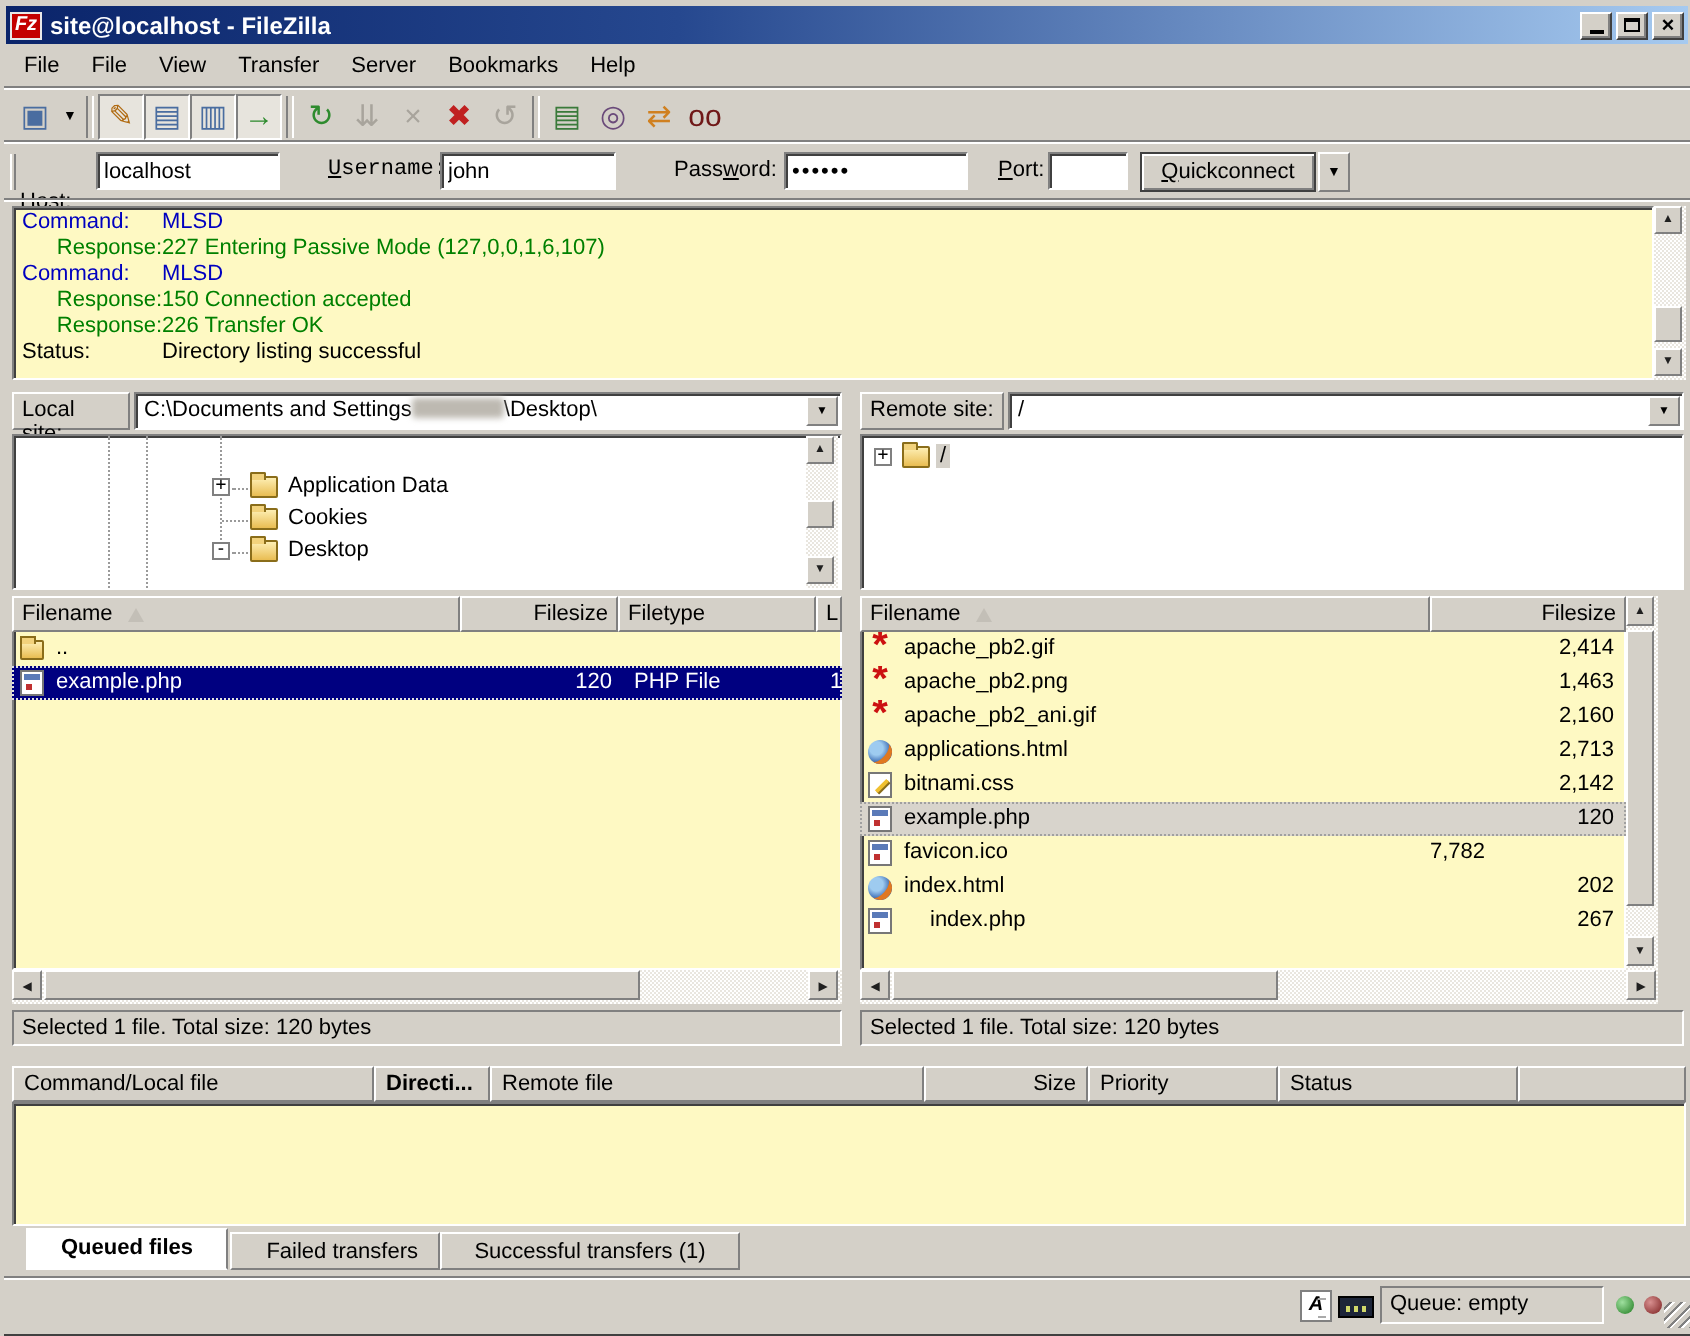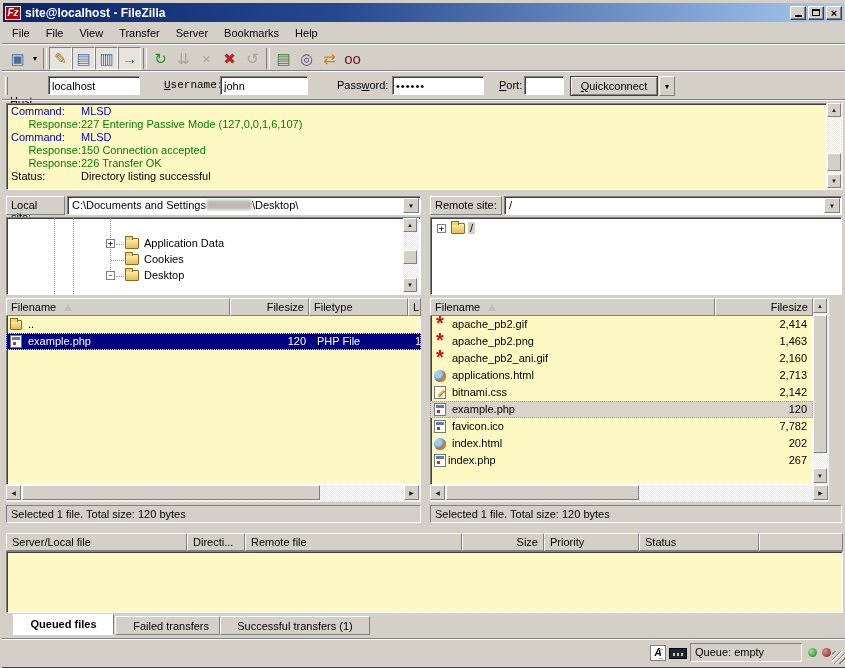--- a/index.html
+++ b/index.html
@@ -401,34 +401,34 @@
         <div class="fi fi-page fi-php"></div>
       </span>
       <div class="cell" style="left: 22px; top: 2px;">example.php</div>
       <div class="cell" style="left: 285px; width: 92px; text-align: right; top: 2px;">120</div>
     </div>
     <div class="lrow" style="left: 428px; top: 416px; width: 383px;">
       <span style="position: absolute; left: 4px; top: 2px;">
         <div class="fi fi-page fi-ico"></div>
       </span>
       <div class="cell" style="left: 22px; top: 2px;">favicon.ico</div>
-      <div class="cell" style="left: 285px; width: 92px; text-align: right; top: 2px;">7,782</div>
+      <div class="cell" style="left: 285px; width: 92px; top: 2px;">7,782</div>
     </div>
     <div class="lrow" style="left: 428px; top: 433px; width: 383px;">
       <span style="position: absolute; left: 4px; top: 2px;">
         <div class="fi fi-ff"></div>
       </span>
       <div class="cell" style="left: 22px; top: 2px;">index.html</div>
       <div class="cell" style="left: 285px; width: 92px; text-align: right; top: 2px;">202</div>
     </div>
     <div class="lrow" style="left: 428px; top: 450px; width: 383px;">
       <span style="position: absolute; left: 4px; top: 2px;">
         <div class="fi fi-page fi-php"></div>
       </span>
-      <div class="cell" style="left: 18px; top: 2px;">index.php</div>
+      <div class="cell" style="left: 35px; top: 2px;">index.php</div>
       <div class="cell" style="left: 285px; width: 92px; text-align: right; top: 2px;">267</div>
     </div>
   </div>
 
 <div class="abs sb-track" style="left:811px;top:296px;width:16px;height:187px">
   <div class="sb-btn" style="left:0;top:0;width:14px;height:15px">▲</div>
   <div class="sb-thumb" style="left:0;top:17px;width:14px;height:138px"></div>
   <div class="sb-btn" style="left:0;top:170px;width:14px;height:15px">▼</div>
 </div>
 
@@ -475,22 +475,22 @@
 <div class="colhdr" style="left: 406px; width: 13px;">
     <span>L</span>
   </div>
 <div class="colhdr" style="left: 428px; width: 285px;">
     <span>Filename</span>
     <div class="sort-asc"></div>
   </div>
 <div class="colhdr" style="left: 713px; width: 98px; justify-content: flex-end;">
     <span>Filesize</span>
   </div>
-<div class="qhdr" style="left: 4px; width: 181px;">Server/Local file</div>
-<div class="qhdr" style="left: 185px; width: 58px;">Directi...</div>
+<div class="qhdr" style="left: 4px; width: 181px;">Command/Local file</div>
+<div class="qhdr" style="left: 185px; width: 58px; font-weight: bold;">Directi...</div>
 <div class="qhdr" style="left: 243px; width: 217px;">Remote file</div>
 <div class="qhdr" style="left: 460px; width: 82px; text-align: right;">Size</div>
 <div class="qhdr" style="left: 542px; width: 95px;">Priority</div>
 <div class="qhdr" style="left: 637px; width: 120px;">Status</div>
 <div class="qhdr" style="left: 757px; width: 84px;"></div>
 <div class="tab active" style="left: 11px; width: 101px; top: 612px; height: 21px; text-align: center;">Queued files</div>
 <div class="tab" style="left: 113px; width: 105px; top: 614px; height: 19px; text-align: right;">Failed transfers</div>
 <div class="tab" style="left: 218px; width: 150px; top: 614px; height: 19px; text-align: center;">Successful transfers (1)</div>
 
 </body></html>

